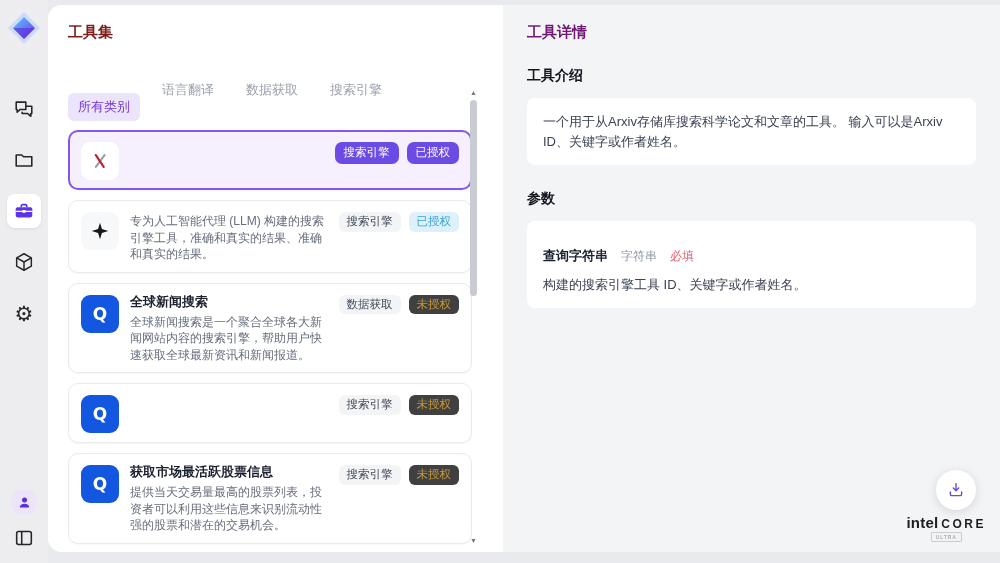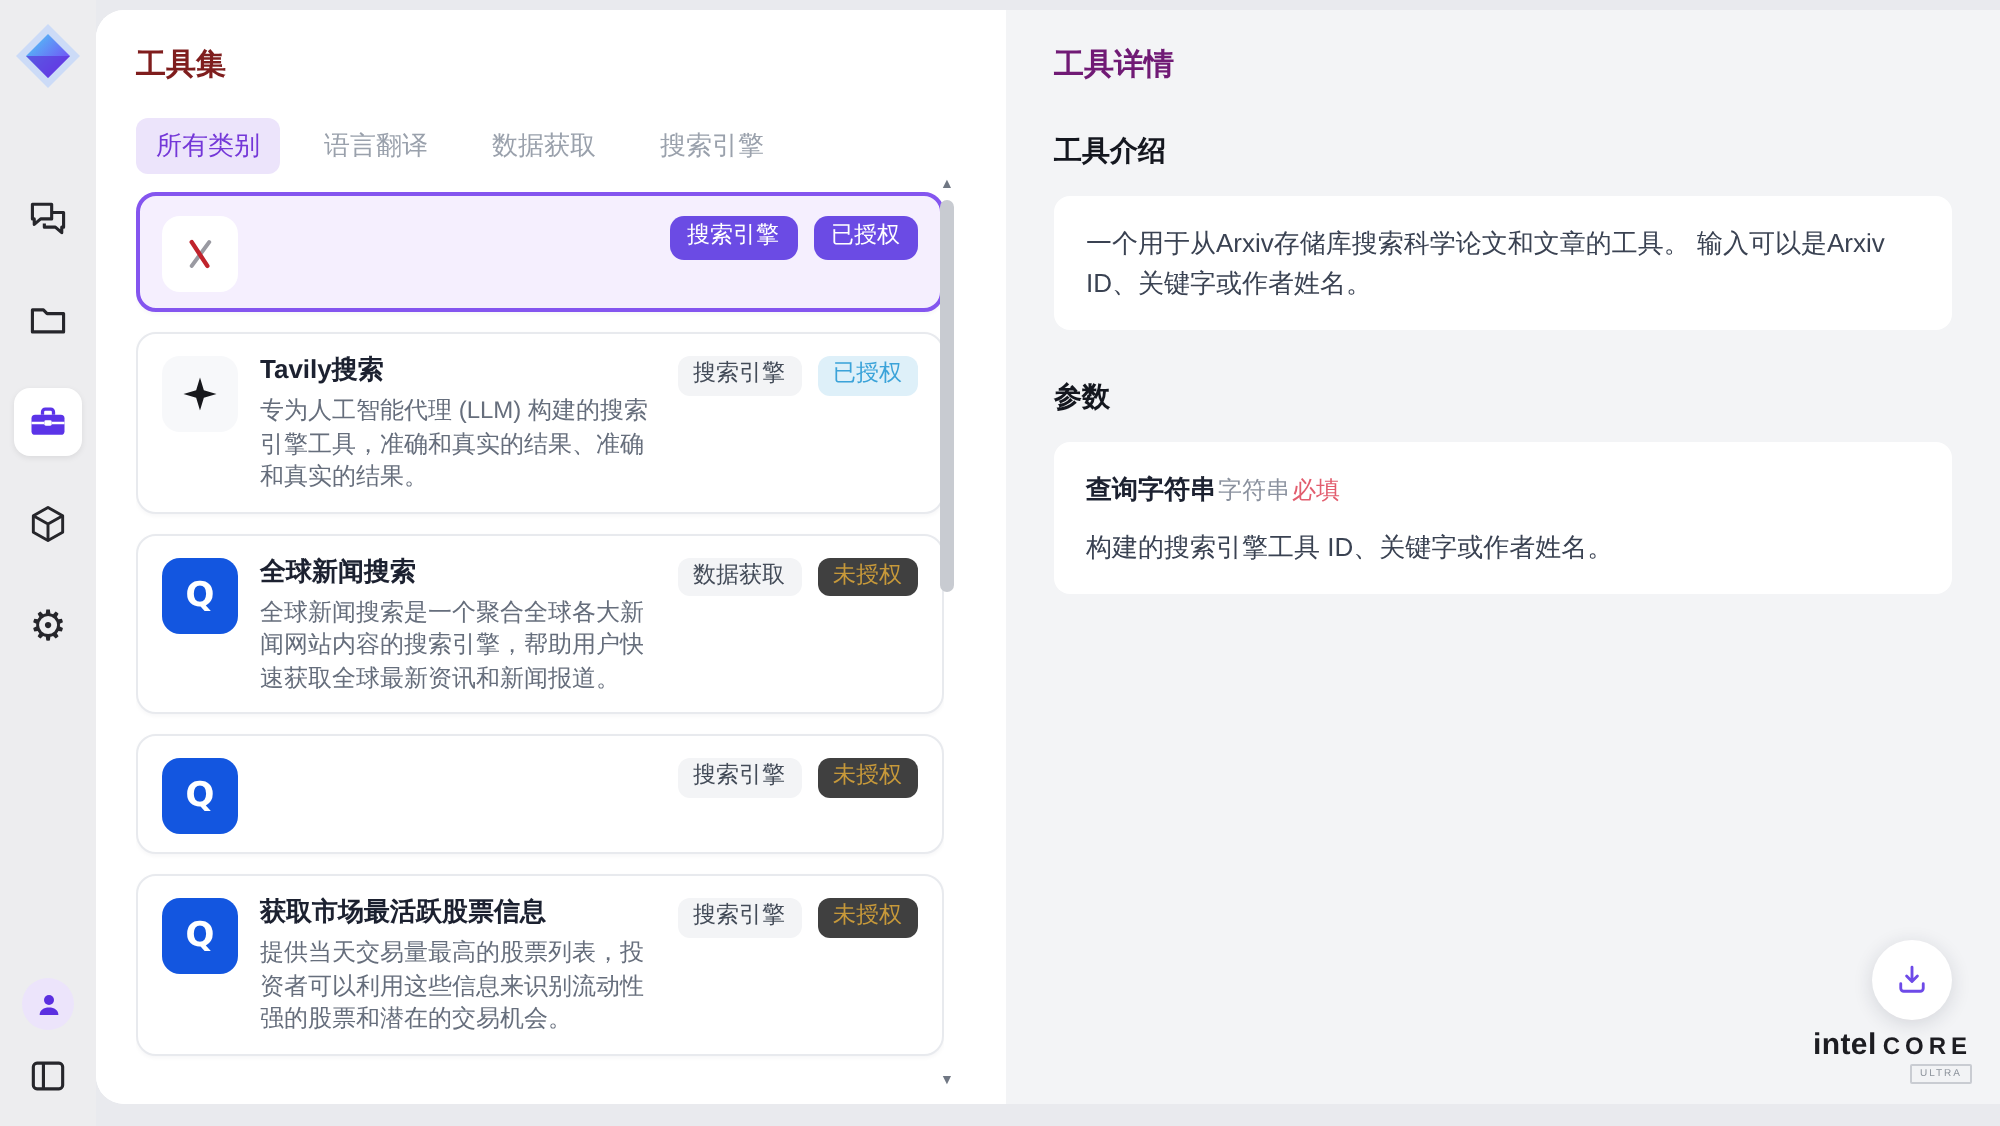--- a/index.html
+++ b/index.html
@@ -22,21 +22,21 @@
   .avatar svg{width:15px;height:15px;}
   .gear-glyph{font-size:21px;line-height:1;color:#26262b;}
   
   .window{position:absolute;left:48px;top:5px;right:0;bottom:11px;background:#ffffff;
           border-radius:14px 0 0 14px;display:flex;overflow:hidden;}
   
   .list-pane{width:455px;flex:none;background:#fff;position:relative;padding:18px 0 0 20px;box-sizing:border-box;}
   .pane-title{font-size:15px;font-weight:bold;color:#7f1d1d;}
   .tabs{display:flex;gap:12px;margin-top:17px;align-items:center;font-size:13px;color:#9aa1ac;}
   .tab{padding:5px 10px;border-radius:6px;cursor:pointer;white-space:nowrap;}
-  .tab.active{background:#ece4fb;color:#7437d8;}
+  .tab.active{background:#ece4fb;color:#7437d8;margin-top:34px;}
   .tool-list{margin-top:9px;width:404px;height:462px;overflow:hidden;display:flex;flex-direction:column;gap:10px;}
   .tool-card{border:1px solid #e8eaee;border-radius:10px;padding:9px 12px;display:flex;gap:11px;background:#fff;
              box-shadow:0 1px 2px rgba(20,25,40,.04);cursor:pointer;box-sizing:border-box;flex:none;}
   .tool-card.selected{background:#f5effe;border:2px solid #8455ef;padding:8px 11px;}
   .tool-icon{width:38px;height:38px;border-radius:9px;background:#f7f8fa;flex:none;display:grid;place-items:center;margin-top:2px;}
   .tool-icon svg{width:22px;height:22px;}
   .tool-icon.white{background:#ffffff;}
   .tool-icon.blue{background:#1356e0;}
   .tool-icon.blue .qglyph{color:#fff;font-weight:bold;font-size:17px;font-family:"DejaVu Sans",sans-serif;}
   .tool-main{flex:1;min-width:0;max-width:238px;}
@@ -51,30 +51,30 @@
   
   .scrollbar{position:absolute;right:25px;top:83px;bottom:6px;width:9px;}
   .sb-arrow{width:9px;height:10px;color:#707783;font-size:7px;line-height:10px;text-align:center;cursor:pointer;user-select:none;}
   .sb-arrow.down{position:absolute;bottom:0;}
   .sb-thumb{position:absolute;top:12px;left:1px;width:7px;height:196px;background:#c8cbd1;border-radius:4px;cursor:pointer;}
   
   .detail-pane{flex:1;background:#f3f4f6;padding:18px 24px;position:relative;box-sizing:border-box;}
   .detail-title{font-size:15px;font-weight:bold;color:#701a75;}
   .section-heading{font-size:14px;font-weight:bold;color:#14171f;margin-top:25px;}
   .detail-card{background:#ffffff;border-radius:8px;padding:14px 16px;margin-top:13px;font-size:13px;color:#3a4252;line-height:1.5;}
-  .param-row{display:flex;align-items:baseline;gap:1px;}
+  .param-row{display:flex;align-items:baseline;gap:13px;margin-top:11px;}
   .param-name{font-weight:bold;font-size:13px;color:#1c2130;}
   .param-type{font-size:12px;color:#8a919e;}
   .param-required{font-size:12px;color:#e25d6e;}
   .param-desc{margin-top:9px;font-size:13px;color:#3a4252;}
   
   .fab{position:absolute;right:24px;bottom:42px;width:40px;height:40px;border-radius:50%;background:#fff;
        box-shadow:0 2px 10px rgba(30,35,60,.14);display:grid;place-items:center;color:#6d4ae8;cursor:pointer;}
   .fab svg{width:18px;height:18px;}
-  .brand{position:absolute;right:14px;bottom:10px;display:flex;flex-direction:column;align-items:flex-end;margin-top:40px;}
+  .brand{position:absolute;right:14px;bottom:10px;display:flex;flex-direction:column;align-items:center;margin-top:40px;}
   .brand-row{display:flex;align-items:baseline;gap:3px;color:#1d1d22;}
   .brand-intel{font-size:15px;font-weight:bold;letter-spacing:.2px;}
   .brand-core{font-size:12px;font-weight:bold;letter-spacing:2.5px;}
   .brand-badge{font-size:5px;color:#8d939c;border:1px solid #c9ccd2;background:#f2f3f5;border-radius:1px;
                padding:1px 4px;margin-top:1px;letter-spacing:1px;}
 </style>
 </head>
 <body>
 
 <div class="rail">
@@ -166,21 +166,20 @@
         </div>
       </div>
 
       <div class="tool-card">
         <div class="tool-icon">
           <svg viewBox="0 0 24 24" fill="#17181c">
             <path d="M12 3l2.1 6.9L21 12l-6.9 2.1L12 21l-2.1-6.9L3 12l6.9-2.1z"></path>
           </svg>
         </div>
         <div class="tool-main">
-          <div class="tool-name">Tavily搜索</div>
           <div class="tool-desc">专为人工智能代理 (LLM) 构建的搜索引擎工具，准确和真实的结果、准确和真实的结果。</div>
         </div>
         <div class="tool-badges">
           <span class="badge cat">搜索引擎</span>
           <span class="badge auth">已授权</span>
         </div>
       </div>
 
       <div class="tool-card">
         <div class="tool-icon blue">

